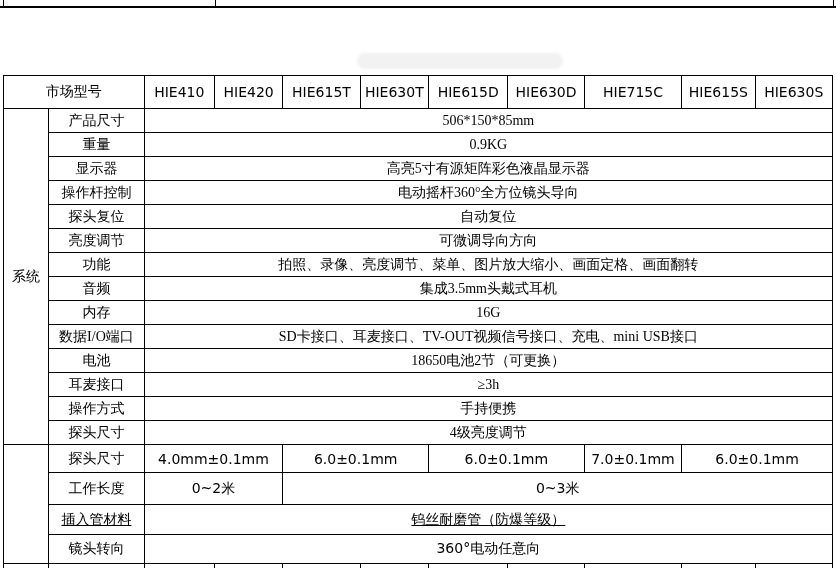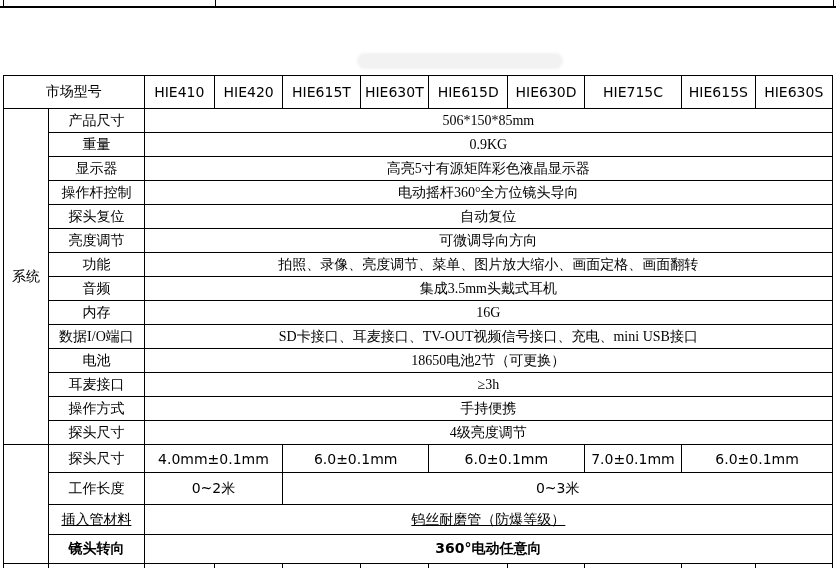--- a/index.html
+++ b/index.html
@@ -31,21 +31,21 @@
   table.spec td {
     border:1px solid #000; text-align:center; vertical-align:middle;
     font-size:14px; padding:0 2px; overflow:hidden; white-space:nowrap;
   }
   tr.h-header td { height:32px; font-weight:normal; }
   td.market { font-size:15px; }
   tr.h-body  td { height:23px;font-family:Liberation Serif, serif; }
   tr.h-probe td { height:27px; }
   tr.h-work  td { height:31px;margin-top:20px; }
   tr.h-insert td { height:29px;text-decoration:underline; }
-  tr.h-lens  td { height:28px;font-weight:bold; }
+  tr.h-lens  td { height:28px; }
   tr.h-sliver td { height:20px; }
   td.grp { font-size:14px; }
 </style>
 </head>
 <body>
 
 <div class="screen">
 
   <div class="top-sliver">
     <div class="hline"></div>

